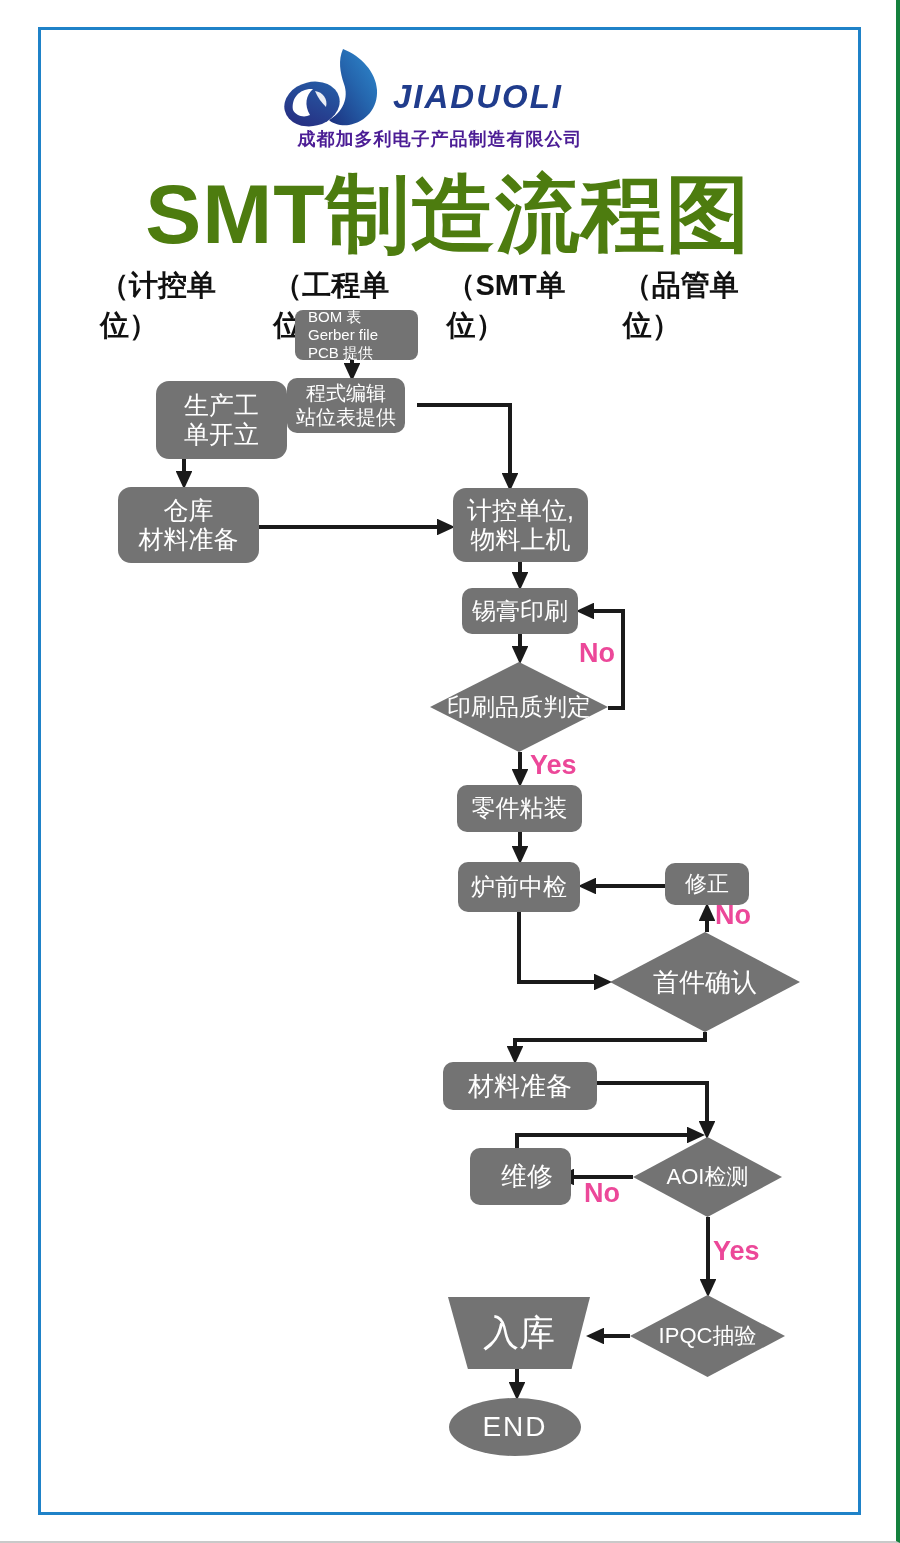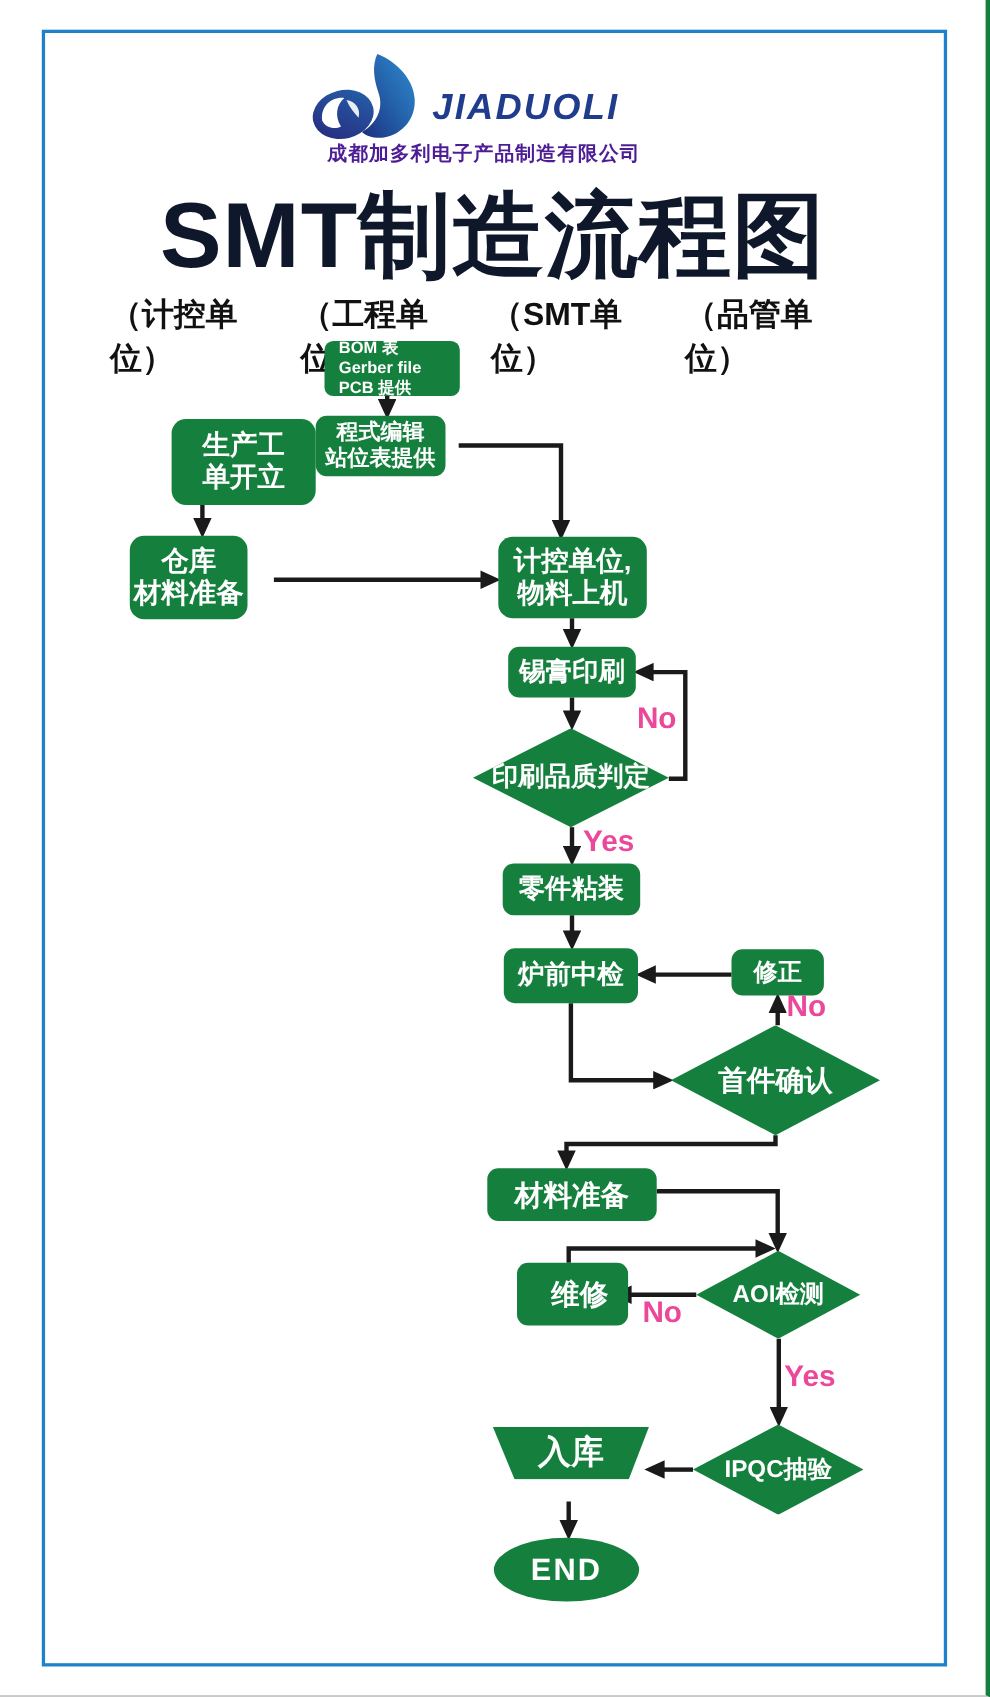--- a/index.html
+++ b/index.html
@@ -8,25 +8,25 @@
         border-right:4px solid #15803d;border-bottom:2px solid #c9c9c9;box-sizing:border-box;}
   .frame{position:absolute;left:38px;top:27px;width:823px;height:1488px;
          border:3px solid #1f82c8;box-sizing:border-box;pointer-events:none;}
   
   .logo-mark{position:absolute;left:281px;top:48px;width:112px;height:80px;}
   .brand{position:absolute;left:393px;top:78px;font-size:33px;font-weight:bold;font-style:italic;
          color:#203c8c;letter-spacing:2px;}
   .company{position:absolute;left:275px;top:127px;width:330px;text-align:center;
            font-size:18px;font-weight:bold;color:#4c1d95;letter-spacing:1px;}
   .title{position:absolute;left:0;top:170px;width:100%;text-align:center;
-         font-size:84px;line-height:1.05;font-weight:bold;color:#0f172a;letter-spacing:1px;}
+         font-size:84px;line-height:1.05;font-weight:bold;color:#4d7c0f;letter-spacing:1px;}
   .units{position:absolute;left:100px;right:100px;top:266px;display:flex;
          justify-content:space-between;font-size:29px;font-weight:bold;color:#111;}
   
-  .node{position:absolute;background:#15803d;color:#fff;font-weight:bold;
+  .node{position:absolute;background:#737373;color:#fff;font-weight:normal;
         display:flex;align-items:center;justify-content:center;text-align:center;
         white-space:pre-line;line-height:1.18;z-index:2;}
   .rect{border-radius:10px;}
   .diamond{clip-path:polygon(50% 0%,100% 50%,50% 100%,0% 50%);border-radius:0;}
   .trap{clip-path:polygon(0% 0%,100% 0%,87% 100%,14% 100%);border-radius:0;}
   .ellipse{border-radius:50%;}
   .flabel{position:absolute;font-weight:bold;color:#ec4899;z-index:3;font-size:27px;}
   svg.wires{position:absolute;left:0;top:0;z-index:1;pointer-events:none;}
 </style>
 </head>
@@ -91,35 +91,35 @@
     </g>
   </svg>
 
   <div class="node rect" style="left:295px;top:310px;width:123px;height:50px;font-size:15px;justify-content:flex-start;text-align:left;padding-left:13px;box-sizing:border-box;border-radius:8px;">BOM 表
 Gerber file
 PCB 提供</div>
   <div class="node rect" style="left:287px;top:378px;width:118px;height:55px;font-size:20px;">程式编辑
 站位表提供</div>
   <div class="node rect" style="left:118px;top:381px;width:131px;height:78px;font-size:25px;border-radius:13px;margin-left:38px;">生产工
 单开立</div>
-  <div class="node rect" style="left:118px;top:487px;width:107px;height:76px;font-size:25px;border-radius:13px;">仓库
+  <div class="node rect" style="left:118px;top:487px;width:141px;height:76px;font-size:25px;border-radius:13px;">仓库
 材料准备</div>
   <div class="node rect" style="left:453px;top:488px;width:135px;height:74px;font-size:25px;border-radius:13px;">计控单位,
 物料上机</div>
   <div class="node rect" style="left:462px;top:588px;width:116px;height:46px;font-size:24px;">锡膏印刷</div>
   <div class="node diamond" style="left:430px;top:662px;width:178px;height:90px;font-size:24px;">印刷品质判定</div>
   <div class="node rect" style="left:457px;top:785px;width:125px;height:47px;font-size:24px;">零件粘装</div>
   <div class="node rect" style="left:458px;top:862px;width:122px;height:50px;font-size:24px;">炉前中检</div>
   <div class="node rect" style="left:665px;top:863px;width:84px;height:42px;font-size:22px;">修正</div>
   <div class="node diamond" style="left:610px;top:932px;width:190px;height:100px;font-size:26px;">首件确认</div>
   <div class="node rect" style="left:443px;top:1062px;width:154px;height:48px;font-size:26px;">材料准备</div>
   <div class="node rect" style="left:470px;top:1148px;width:88px;height:57px;font-size:26px;padding-left:13px;">维修</div>
   <div class="node diamond" style="left:633px;top:1137px;width:149px;height:80px;font-size:22px;">AOI检测</div>
   <div class="node diamond" style="left:630px;top:1295px;width:155px;height:82px;font-size:22px;">IPQC抽验</div>
-  <div class="node trap" style="left:448px;top:1297px;width:142px;height:48px;font-size:30px;">入库</div>
+  <div class="node trap" style="left:448px;top:1297px;width:142px;height:72px;font-size:36px;">入库</div>
   <div class="node ellipse" style="left:449px;top:1398px;width:132px;height:58px;font-size:28px;letter-spacing:2px;">END</div>
 
   <div class="flabel" style="left:579px;top:638px;">No</div>
   <div class="flabel" style="left:530px;top:750px;">Yes</div>
   <div class="flabel" style="left:715px;top:900px;">No</div>
   <div class="flabel" style="left:584px;top:1178px;">No</div>
   <div class="flabel" style="left:713px;top:1236px;">Yes</div>
 </div>
 
 </body></html>

